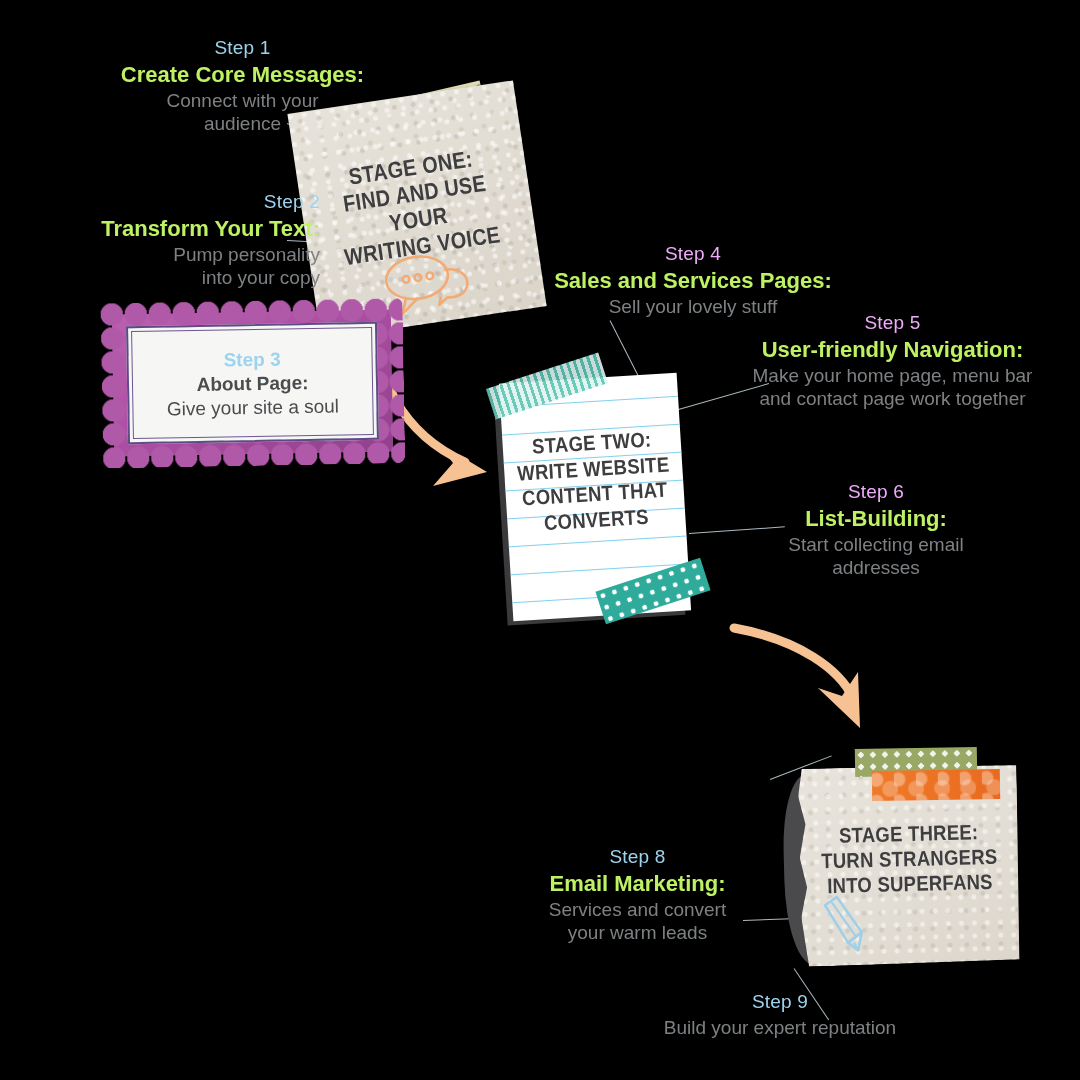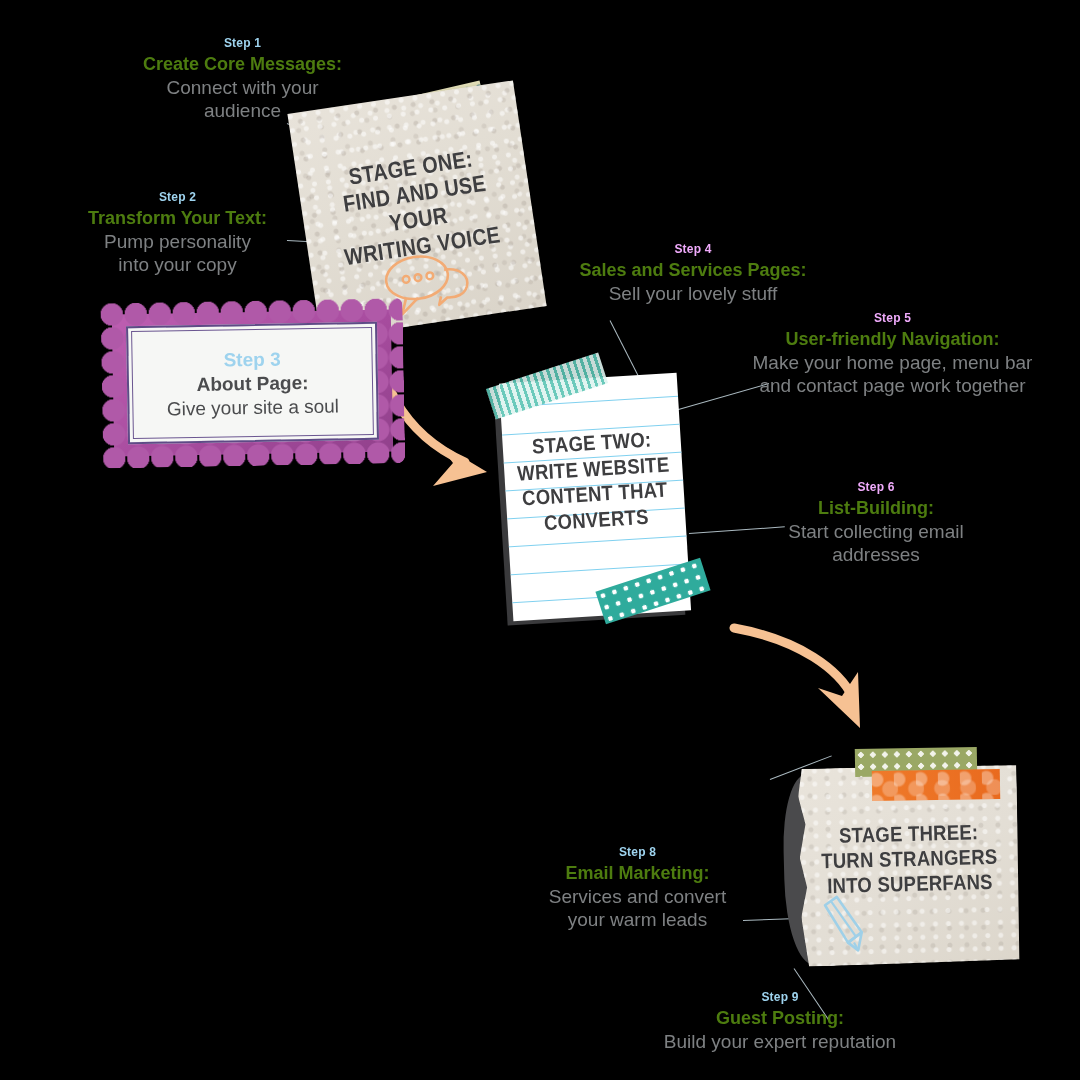--- a/index.html
+++ b/index.html
@@ -1,24 +1,24 @@
 <!DOCTYPE html>
 <html><head>
 <meta charset="utf-8">
 <style>
   html,body{margin:0;padding:0;background:#000;}
   body{width:1080px;height:1080px;overflow:hidden;font-family:"Liberation Sans",sans-serif;}
   #stage{position:relative;width:1080px;height:1080px;background:#000;}
 
   .annot{position:absolute;text-align:center;line-height:1.22;}
   .annot .step-label{
-    font-weight:bold;font-size:12px;letter-spacing:.2px;margin-bottom:3px;
+    font-weight:normal;font-size:19px;letter-spacing:.2px;margin-bottom:3px;
     font-family:"Liberation Sans",sans-serif;
   }
-  .annot .step-title{font-weight:bold;font-size:18px;color:#4d7c0f;}
+  .annot .step-title{font-weight:bold;font-size:22px;color:#bef264;}
   .annot .step-desc{font-size:19px;color:#7e8183;font-weight:400;}
   .blue{color:#9ed3ee;}
   .peach{color:#f0abfc;}
 
   .conn{position:absolute;height:1px;background:#c9dbe3;transform-origin:0 50%;opacity:.85;}
 
   
   #card-one{
     position:absolute;left:303px;top:96px;width:228px;height:228px;
     transform:rotate(-8.5deg);
@@ -215,21 +215,21 @@
   <div class="tape" id="t3a"></div>
   <div class="tape" id="t3b"></div>
 
   <div class="annot" style="left:100px;top:36px;width:285px;">
     <div class="step-label blue">Step 1</div>
     <div class="step-title">Create Core Messages:</div>
     <div class="step-desc">Connect with your</div>
     <div class="step-desc">audience</div>
   </div>
 
-  <div class="annot" style="left:35px;top:190px;width:285px;">
+  <div class="annot" style="left:35px;top:190px;width:285px;text-align:right;">
     <div class="step-label blue">Step 2</div>
     <div class="step-title">Transform Your Text:</div>
     <div class="step-desc">Pump personality</div>
     <div class="step-desc">into your copy</div>
   </div>
 
   <div class="annot" style="left:548px;top:242px;width:290px;">
     <div class="step-label peach">Step 4</div>
     <div class="step-title">Sales and Services Pages:</div>
     <div class="step-desc">Sell your lovely stuff</div>
@@ -252,17 +252,16 @@
 
   <div class="annot" style="left:515px;top:845px;width:245px;">
     <div class="step-label blue">Step 8</div>
     <div class="step-title">Email Marketing:</div>
     <div class="step-desc">Services and convert</div>
     <div class="step-desc">your warm leads</div>
   </div>
 
   <div class="annot" style="left:610px;top:990px;width:340px;">
     <div class="step-label blue">Step 9</div>
-    <div class="step-title">Guest Posting:</div>
     <div class="step-desc">Build your expert reputation</div>
   </div>
 
 </div>
 
 </body></html>

